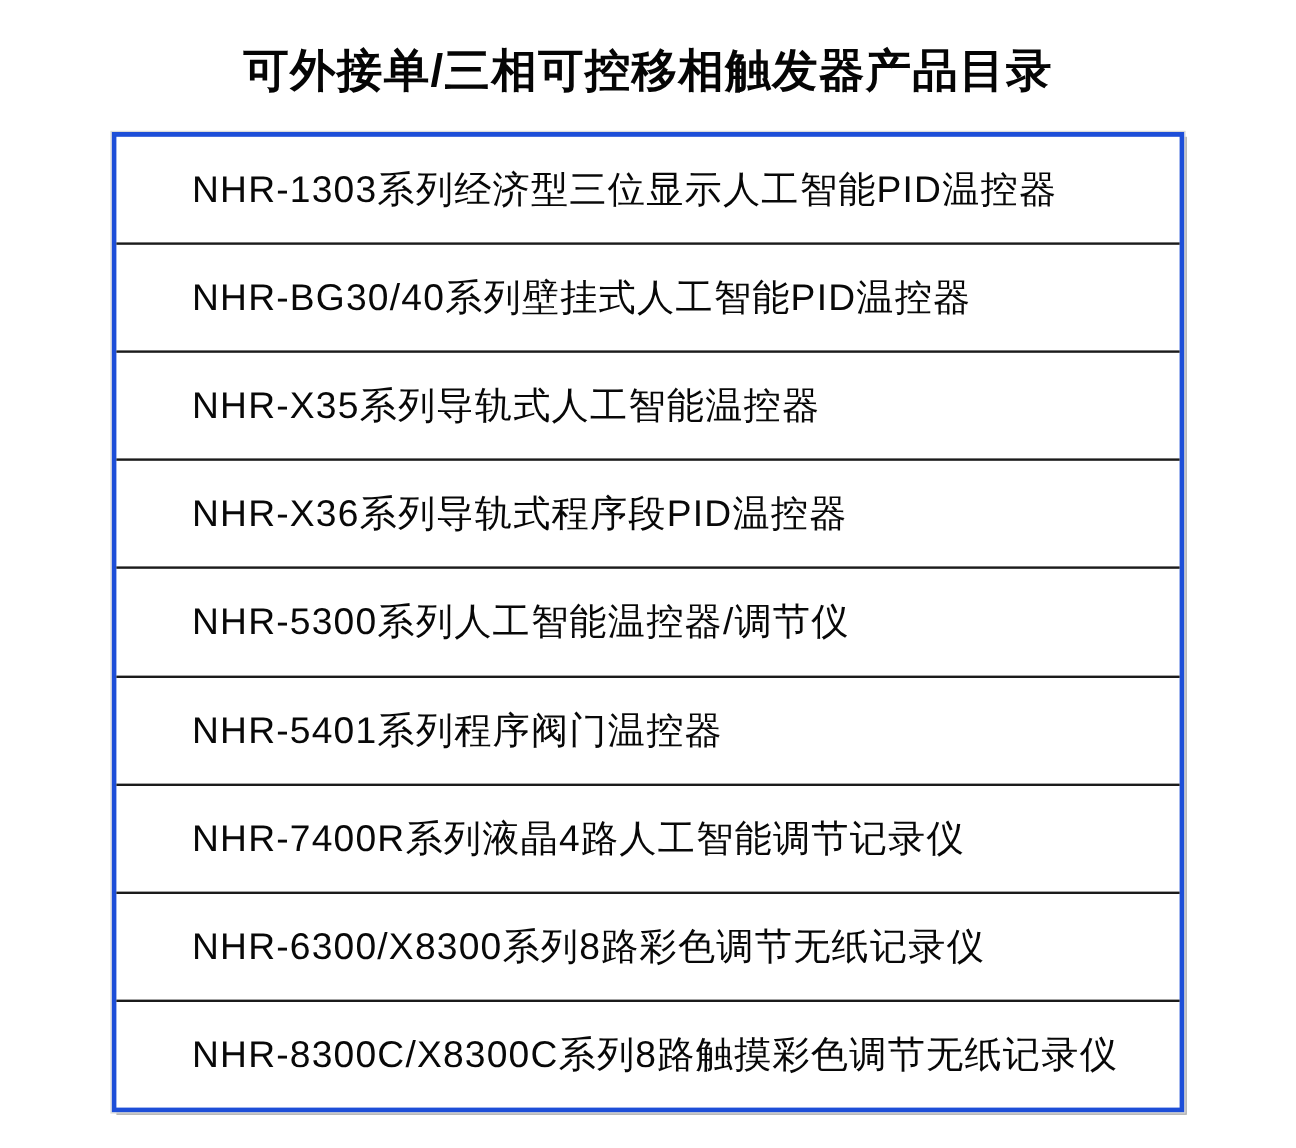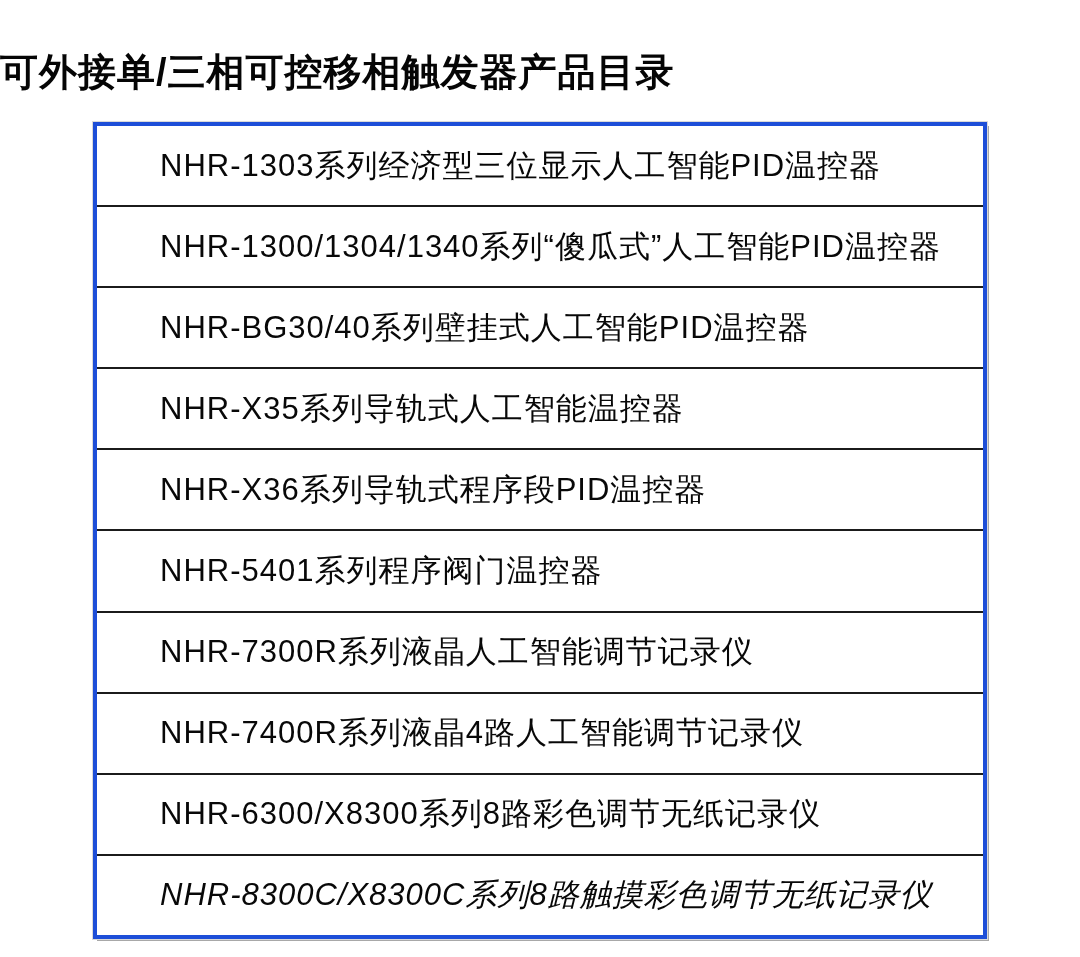--- a/index.html
+++ b/index.html
@@ -10,24 +10,24 @@
   }
   .page {
     position: relative;
     width: 1080px;
     height: 957px;
     background: #ffffff;
     overflow: hidden;
   }
   .page-title {
     margin: 0;
-    padding-top: 48px;
+    padding-top: 36px;
     height: 48px;
     line-height: 48px;
-    text-align: left;
+    text-align: center;
     font-size: 38px;
     font-weight: 700;
     letter-spacing: 1px;
     color: #050505;
   }
   .catalog-table {
     box-sizing: border-box;
     width: 894px;
     height: 817px;
     margin: 26px auto 0 auto;
@@ -41,21 +41,20 @@
   .catalog-row {
     flex: 1 1 0;
     display: flex;
     align-items: center;
     padding-left: 63px;
     border-bottom: 2px solid #1b1b1b;
     overflow: hidden;
   }
   .catalog-row:last-child {
     border-bottom: none;
-    font-style: italic;
   }
   .row-label {
     font-size: 31px;
     font-weight: 500;
     letter-spacing: 1px;
     color: #080808;
     white-space: nowrap;
   }
 </style>
 </head>
@@ -64,36 +63,33 @@
 <div class="page">
 
   <h1 class="page-title">可外接单/三相可控移相触发器产品目录</h1>
 
   <div class="catalog-table">
 
     <div class="catalog-row">
       <span class="row-label">NHR-1303系列经济型三位显示人工智能PID温控器</span>
     </div>
     <div class="catalog-row">
-      <span class="row-label">NHR-1300/1304/1340系列“傻瓜式”人工智能PID温控器</span>
-    </div>
-    <div class="catalog-row">
       <span class="row-label">NHR-BG30/40系列壁挂式人工智能PID温控器</span>
     </div>
     <div class="catalog-row">
       <span class="row-label">NHR-X35系列导轨式人工智能温控器</span>
     </div>
     <div class="catalog-row">
       <span class="row-label">NHR-X36系列导轨式程序段PID温控器</span>
     </div>
     <div class="catalog-row">
-      <span class="row-label">NHR-5401系列程序阀门温控器</span>
+      <span class="row-label">NHR-5300系列人工智能温控器/调节仪</span>
     </div>
     <div class="catalog-row">
-      <span class="row-label">NHR-7300R系列液晶人工智能调节记录仪</span>
+      <span class="row-label">NHR-5401系列程序阀门温控器</span>
     </div>
     <div class="catalog-row">
       <span class="row-label">NHR-7400R系列液晶4路人工智能调节记录仪</span>
     </div>
     <div class="catalog-row">
       <span class="row-label">NHR-6300/X8300系列8路彩色调节无纸记录仪</span>
     </div>
     <div class="catalog-row">
       <span class="row-label">NHR-8300C/X8300C系列8路触摸彩色调节无纸记录仪</span>
     </div>

